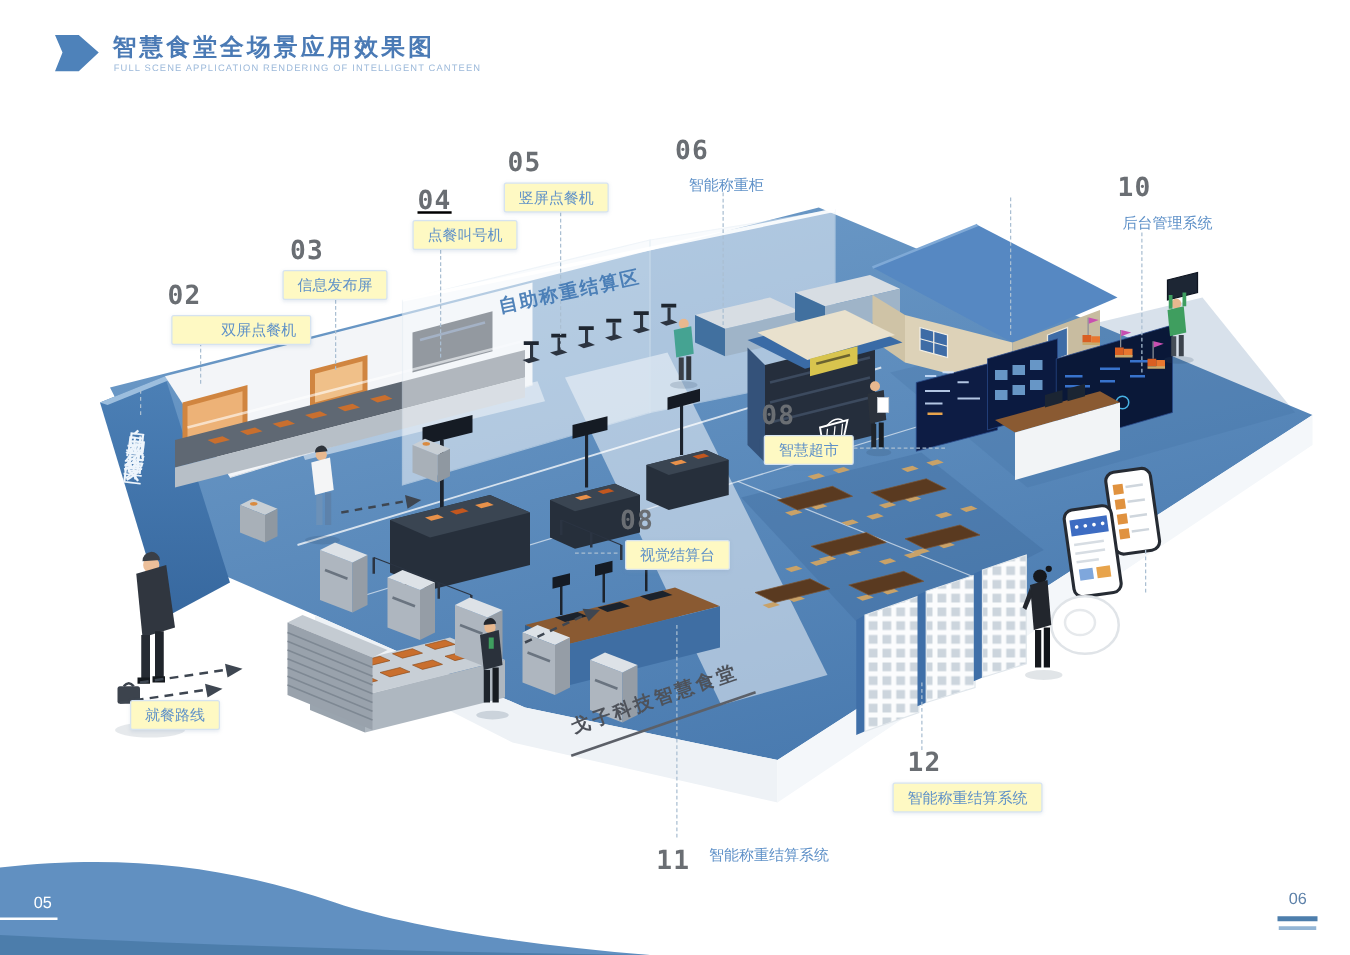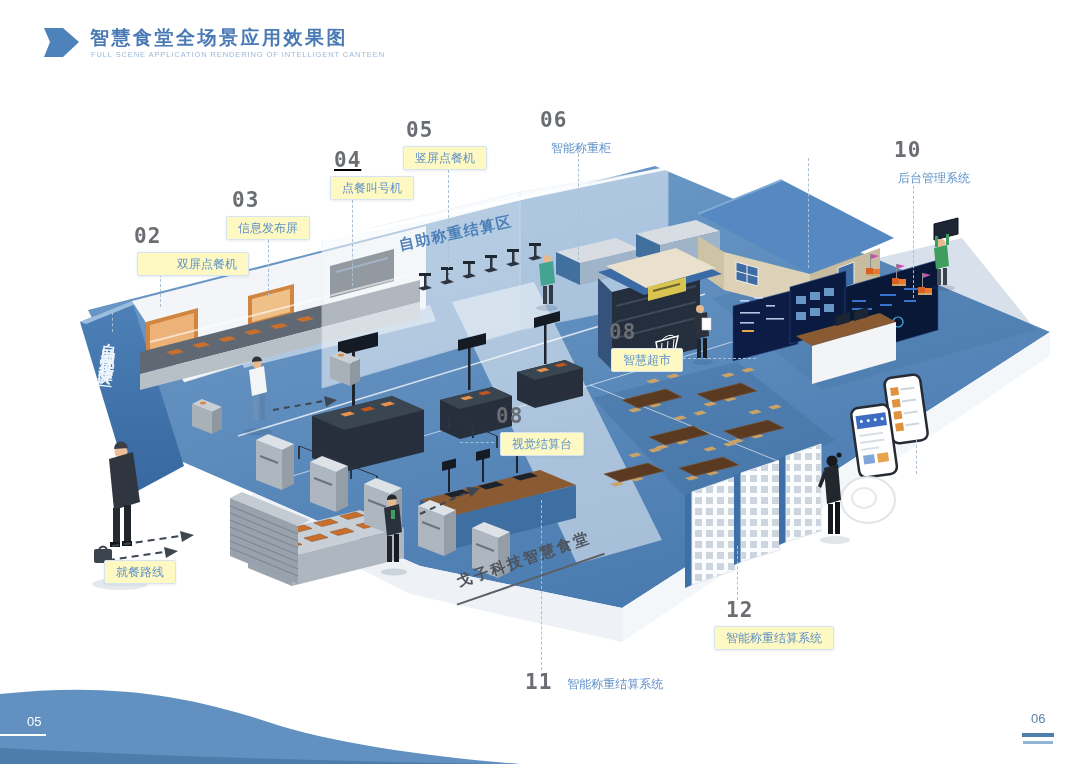--- a/index.html
+++ b/index.html
@@ -24,21 +24,21 @@
   .co-01{left:50px;top:252px;}  .co-01 .tag{margin-left:6px;}
   .co-02{left:134px;top:226px;} .co-02 .tag{margin-left:3px;padding-left:39px;}
   .co-03{left:226px;top:190px;} .co-03 .co-num{margin-left:6px;}
   .co-04{left:330px;top:150px;text-decoration:underline;} .co-04 .co-num{margin-left:4px;}
   .co-05{left:403px;top:120px;} .co-05 .co-num{margin-left:3px;}
   .co-06{left:540px;top:110px;} .co-06 .tag{margin-left:10px;}
   .co-07{left:496px;top:406px;} .co-07 .tag{margin-left:4px;}
   .co-08{left:609px;top:322px;} .co-08 .tag{margin-left:2px;}
   .co-09{left:762px;top:118px;} .co-09 .tag{margin-left:9px;}
   .co-10{left:894px;top:140px;} .co-10 .tag{margin-left:3px;}
-  .co-11{left:525px;top:672px;display:flex;align-items:flex-start;gap:14px;}
+  .co-11{left:525px;top:672px;display:flex;align-items:flex-end;gap:14px;}
   .co-11 .tag{margin:0 0 3px 0;}
   .co-12{left:714px;top:600px;} .co-12 .co-num{margin-left:12px;}
   .co-13{left:903px;top:474px;} .co-13 .tag{margin-left:14px;}
 
   
   .ld{position:absolute;border-left:1.5px dashed #aabfd2;width:0;}
   .ld-h{border-left:none;border-top:1.5px dashed #aabfd2;height:0;}
   #ld01{left:112px;top:312px;height:20px;}
   #ld02{left:160px;top:274px;height:33px;}
   #ld03{left:268px;top:240px;height:56px;}

